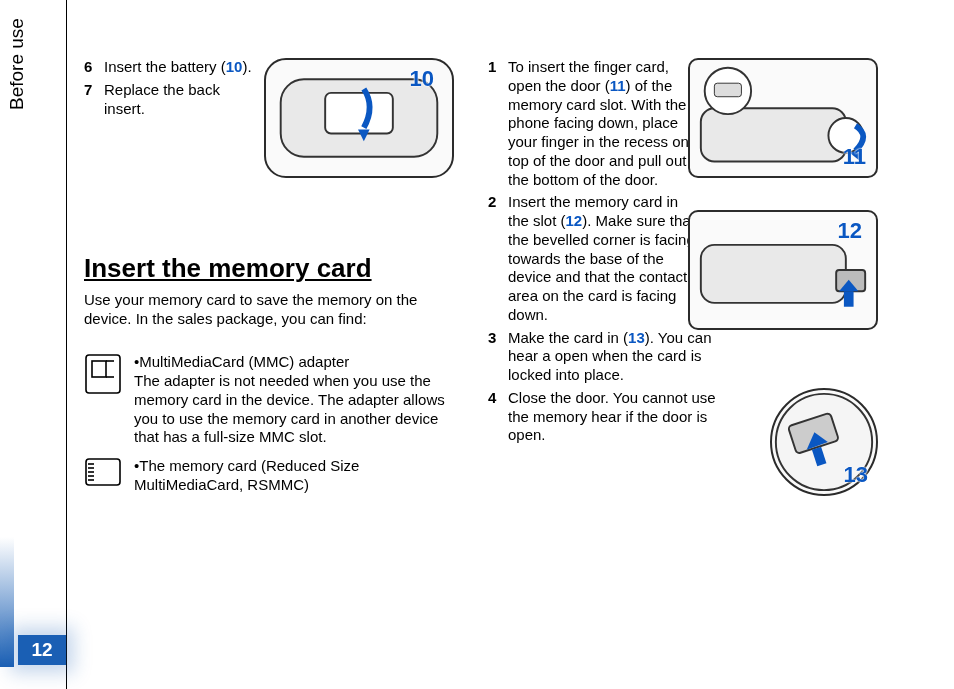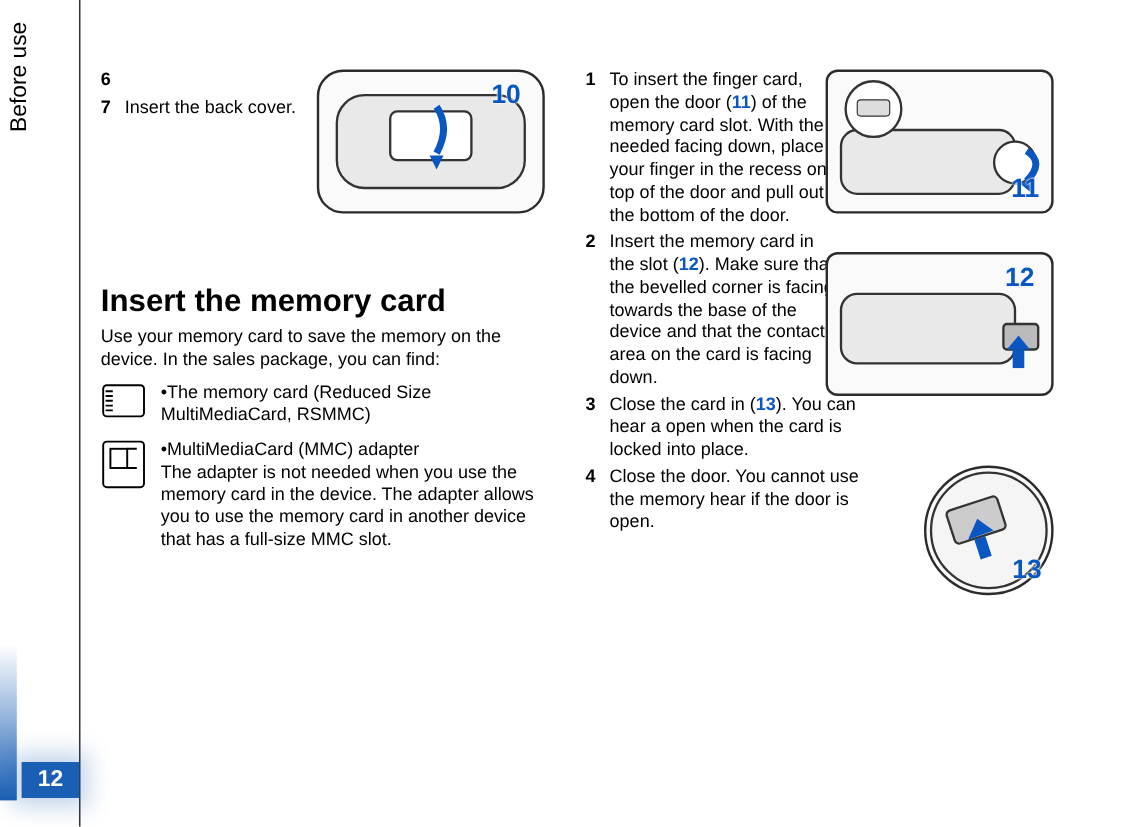--- a/index.html
+++ b/index.html
@@ -78,22 +78,23 @@
     font-weight: 700;
   }
   .step-text { flex: 1; }
 
   .ref { color: #0a57c2; font-weight: 700; }
 
   h2.section-title {
     font-size: 26px;
     font-weight: 700;
     margin: 20px 0 6px 0;
-  }
-  .intro { margin-bottom: 9px; }
+    text-decoration: underline;
+  }
+  .intro { margin-bottom: 25px; }
 
   .bullet-row {
     display: flex;
     align-items: flex-start;
     margin-bottom: 10px;
   }
   .icon-box {
     width: 38px;
     flex: 0 0 38px;
     margin-right: 12px;
@@ -139,82 +140,85 @@
     <div class="gradient-strip"></div>
     <div class="section-label">Before use</div>
     <div class="page-number-box">12</div>
   </div>
 
   <div class="col col-left">
 
     <div class="narrow">
       <div class="step">
         <div class="step-num">6</div>
+        <div class="step-text">
+          <span>Insert the battery (</span><span class="ref">10</span><span>).</span>
+        </div>
       </div>
       <div class="step">
         <div class="step-num">7</div>
-        <div class="step-text">Insert the back cover.</div>
+        <div class="step-text">Replace the back insert.</div>
       </div>
     </div>
 
     <div style="height:110px"></div>
 
     <h2 class="section-title">Insert the memory card</h2>
     <div class="intro">Use your memory card to save the memory on the device. In the sales package, you can find:</div>
+
+    <div class="bullet-row">
+      <div class="icon-box">
+        <svg viewBox="0 0 38 42">
+          <rect x="2" y="2" width="34" height="38" rx="3" fill="#fff" stroke="#000" stroke-width="1.6"></rect>
+          <rect x="8" y="8" width="14" height="16" fill="none" stroke="#000" stroke-width="1.6"></rect>
+          <line x1="22" y1="8" x2="30" y2="8" stroke="#000" stroke-width="1.6"></line>
+          <line x1="22" y1="24" x2="30" y2="24" stroke="#000" stroke-width="1.6"></line>
+        </svg>
+      </div>
+      <div class="bullet-text" style="white-space:pre-line">•MultiMediaCard (MMC) adapter
+The adapter is not needed when you use the memory card in the device. The adapter allows you to use the memory card in another device that has a full-size MMC slot.</div>
+    </div>
 
     <div class="bullet-row">
       <div class="icon-box">
         <svg viewBox="0 0 38 30">
           <rect x="2" y="2" width="34" height="26" rx="3" fill="#fff" stroke="#000" stroke-width="1.6"></rect>
           <g stroke="#000" stroke-width="1.6">
             <line x1="4" y1="7" x2="10" y2="7"></line>
             <line x1="4" y1="11" x2="10" y2="11"></line>
             <line x1="4" y1="15" x2="10" y2="15"></line>
             <line x1="4" y1="19" x2="10" y2="19"></line>
             <line x1="4" y1="23" x2="10" y2="23"></line>
           </g>
         </svg>
       </div>
       <div class="bullet-text">•The memory card (Reduced Size MultiMediaCard, RSMMC)</div>
     </div>
-
-    <div class="bullet-row">
-      <div class="icon-box">
-        <svg viewBox="0 0 38 42">
-          <rect x="2" y="2" width="34" height="38" rx="3" fill="#fff" stroke="#000" stroke-width="1.6"></rect>
-          <rect x="8" y="8" width="14" height="16" fill="none" stroke="#000" stroke-width="1.6"></rect>
-          <line x1="22" y1="8" x2="30" y2="8" stroke="#000" stroke-width="1.6"></line>
-          <line x1="22" y1="24" x2="30" y2="24" stroke="#000" stroke-width="1.6"></line>
-        </svg>
-      </div>
-      <div class="bullet-text" style="white-space:pre-line">•MultiMediaCard (MMC) adapter
-The adapter is not needed when you use the memory card in the device. The adapter allows you to use the memory card in another device that has a full-size MMC slot.</div>
-    </div>
   </div>
 
   <div class="col col-right">
     <div class="narrow2">
       <div class="step">
         <div class="step-num">1</div>
         <div class="step-text">
-          <span>To insert the finger card, open the door (</span><span class="ref">11</span><span>) of the memory card slot. With the needed facing down, place your finger in the recess on top of the door and pull out the bottom of the door.</span>
+          <span>To insert the finger card, open the door (</span><span class="ref">11</span><span>) of the memory card slot. With the phone facing down, place your finger in the recess on top of the door and pull out the bottom of the door.</span>
         </div>
       </div>
       <div class="step">
         <div class="step-num">2</div>
         <div class="step-text">
           <span>Insert the memory card in the slot (</span><span class="ref">12</span><span>). Make sure that the bevelled corner is facing towards the base of the device and that the contact area on the card is facing down.</span>
         </div>
       </div>
     </div>
     <div class="narrow3">
       <div class="step">
         <div class="step-num">3</div>
         <div class="step-text">
-          <span>Close the card in (</span><span class="ref">13</span><span>). You can hear a open when the card is locked into place.</span>
+          <span>Make the card in (</span><span class="ref">13</span><span>). You can hear a open when the card is locked into place.</span>
         </div>
       </div>
       <div class="step">
         <div class="step-num">4</div>
         <div class="step-text">Close the door. You cannot use the memory hear if the door is open.</div>
       </div>
     </div>
   </div>
 
   <div class="illus illus-10">

